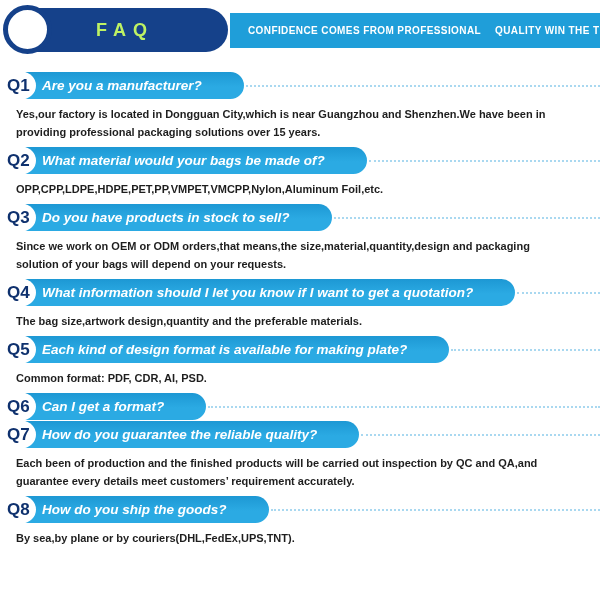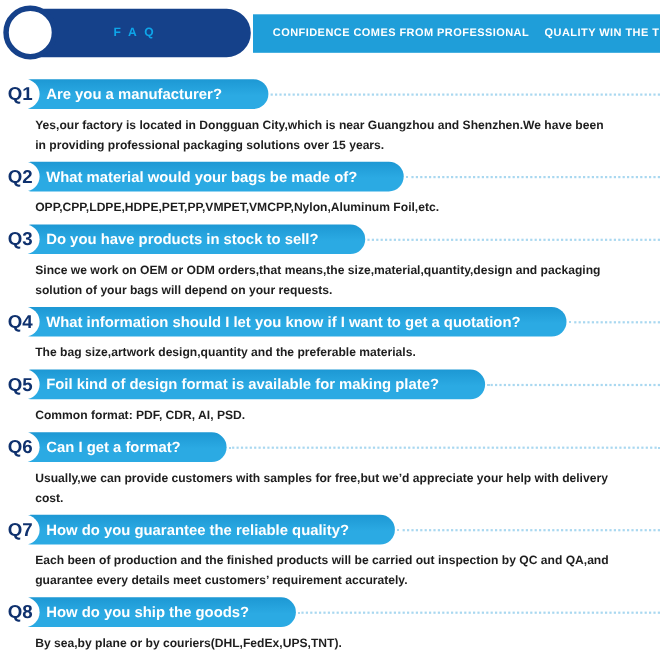--- a/index.html
+++ b/index.html
@@ -17,22 +17,22 @@
   }
   .faq-pill {
     position: absolute;
     left: 10px; top: 0;
     width: 218px; height: 44px;
     background: #15418a;
     border-radius: 22px;
     display: flex; align-items: center; justify-content: center;
   }
   .faq-title {
-    color: #0ea5e9;
-    font-size: 11px;
+    color: #bef264;
+    font-size: 18px;
     font-weight: bold;
     letter-spacing: 7px;
     padding-left: 12px; 
   }
   .header-circle {
     position: absolute;
     left: 3px; top: -3px;
     width: 49px; height: 49px;
     background: #ffffff;
     border: 5px solid #15418a;
@@ -77,20 +77,21 @@
     position: relative;
     z-index: 1;
     height: 27px;
     background: linear-gradient(180deg, #1d98d4 0%, #2baae3 55%);
     border-radius: 5px 14px 14px 5px;
     display: flex;
     align-items: center;
     padding: 0 42px 0 19px;
     white-space: nowrap;
     flex-shrink: 0;
+    font-style: italic;
   }
   .q-banner::before { 
     content: "";
     position: absolute;
     left: -14px; top: 0;
     width: 27px; height: 27px;
     background: #ffffff;
     border-radius: 50%;
   }
   .q-text {
@@ -100,21 +101,21 @@
     font-weight: bold;
   }
   .q-line {
     flex: 1;
     min-width: 0;
     align-self: center;
     border-top: 2px dotted #a9d8f0;
     margin-left: 2px;
   }
   .answer {
-    margin: 6px 40px 6px 32px;
+    margin: 6px 40px 6px 16px;
     font-size: 11px;
     font-weight: bold;
     line-height: 18px;
     color: #1e1e1e;
   }
 </style>
 </head>
 <body>
 
 <div class="header">
@@ -166,35 +167,34 @@
         <span class="q-text">What information should I let you know if I want to get a quotation?</span>
       </div>
       <div class="q-line"></div>
     </div>
     <p class="answer">The bag size,artwork design,quantity and the preferable materials.</p>
   </div>
     <div class="faq-item">
     <div class="q-row">
       <span class="q-label">Q5</span>
       <div class="q-banner">
-        <span class="q-text">Foil kind of design format is available for making plate?</span>
+        <span class="q-text">Each kind of design format is available for making plate?</span>
       </div>
       <div class="q-line"></div>
     </div>
     <p class="answer">Common format: PDF, CDR, AI, PSD.</p>
   </div>
     <div class="faq-item">
     <div class="q-row">
       <span class="q-label">Q6</span>
       <div class="q-banner">
         <span class="q-text">Can I get a format?</span>
       </div>
       <div class="q-line"></div>
     </div>
-    <p class="answer">Usually,we can provide customers with samples for free,but we’d appreciate your help with delivery cost.</p>
   </div>
     <div class="faq-item">
     <div class="q-row">
       <span class="q-label">Q7</span>
       <div class="q-banner">
         <span class="q-text">How do you guarantee the reliable quality?</span>
       </div>
       <div class="q-line"></div>
     </div>
     <p class="answer">Each been of production and the finished products will be carried out inspection by QC and QA,and guarantee every details meet customers’ requirement accurately.</p>

